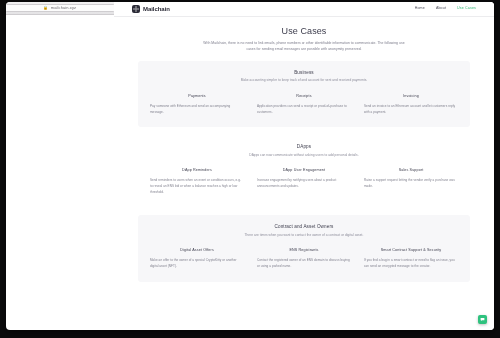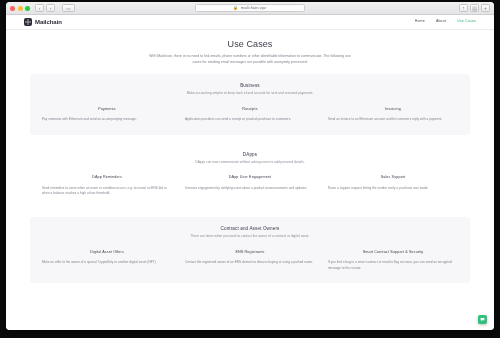--- a/index.html
+++ b/index.html
@@ -21,21 +21,21 @@
   
   .browser-window {
     position: absolute;
     left: 6px; top: 2px;
     width: 488px; height: 328px;
     background: #ffffff;
     border-radius: 4px;
     overflow: hidden;
     box-shadow: 0 2px 10px rgba(0,0,0,0.55);
     display: flex;
-    flex-direction: column;
+    flex-direction: row;
   }
 
   
   .browser-toolbar {
     height: 13px;
     background: linear-gradient(#f2f1f2, #e4e3e5);
     border-bottom: 1px solid #cfcdd0;
     display: flex;
     align-items: center;
     padding: 0 4px;

